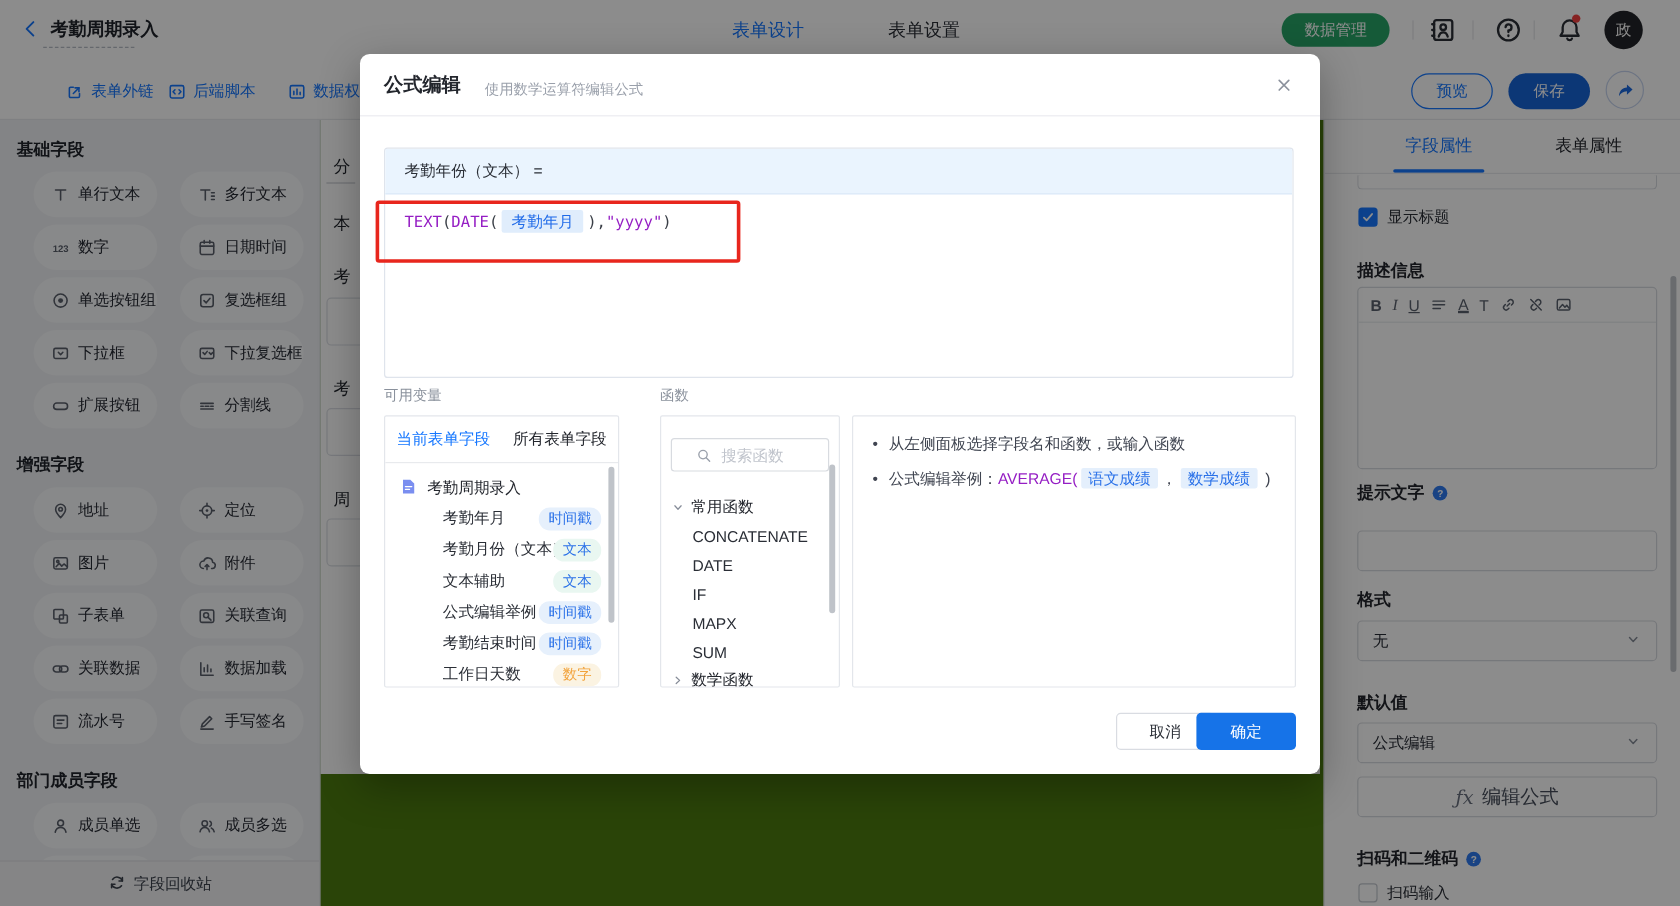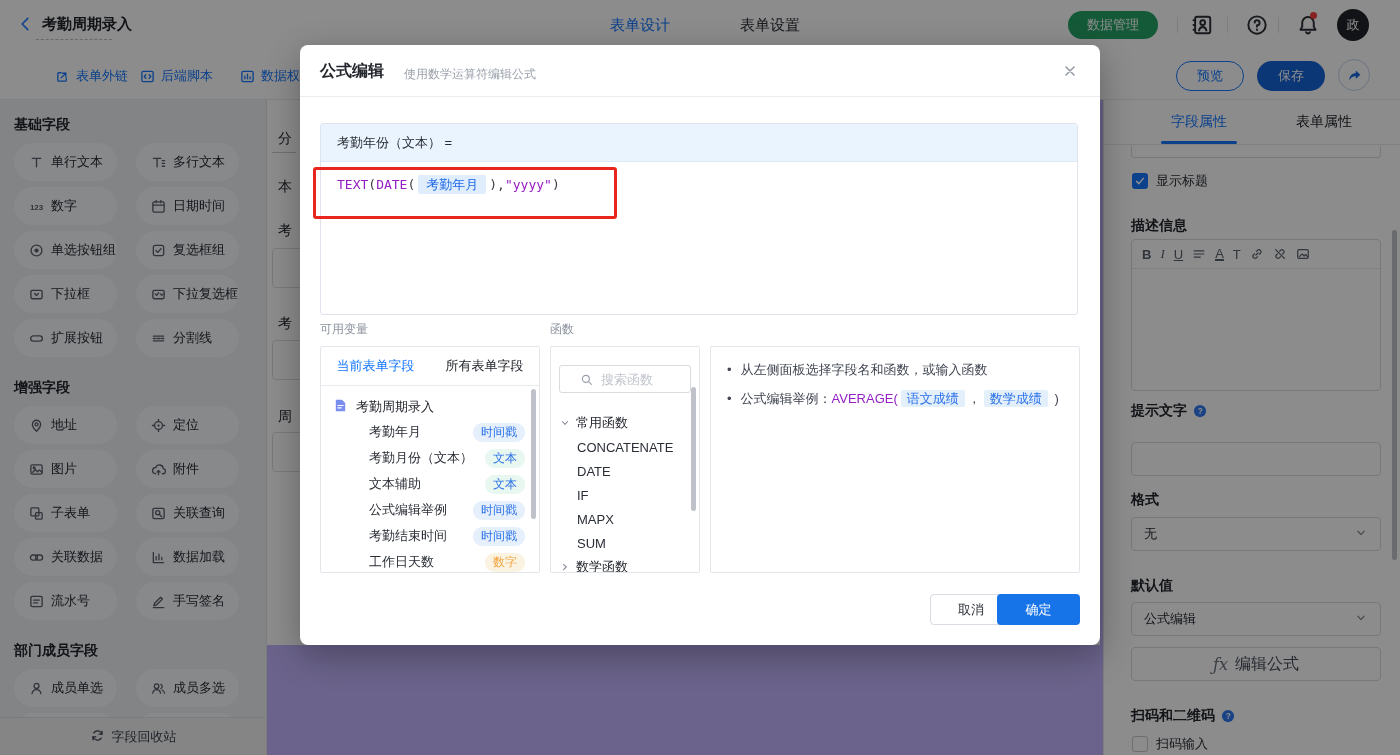--- a/index.html
+++ b/index.html
@@ -1,17 +1,17 @@
 <!DOCTYPE html>
 <html><head>
 <meta charset="utf-8">
 <title>公式编辑</title>
 <style>
   html,body{margin:0;padding:0;background:#555;}
-  .stage{position:relative;width:1400px;height:755px;overflow:hidden;background:#c4b5fd;
+  .stage{position:relative;width:1400px;height:755px;overflow:hidden;background:#4d7c0f;
          font-family:"Liberation Sans","DejaVu Sans",sans-serif;color:#23262d;}
   .abs{position:absolute;}
   
   .topbar{left:0;top:0;width:1400px;height:50px;background:#fff;}
   .back{left:16px;top:15px;width:20px;height:20px;color:#1677ff;cursor:pointer;}
   .apptitle{left:42px;top:15px;font-size:15px;font-weight:bold;color:#20242b;}
   .titledash{left:36px;top:39px;width:76px;border-bottom:1px dashed #b8bdc6;height:0;}
   .toptabs{left:610px;top:16px;display:flex;gap:70px;font-size:15px;}
   .toptab{color:#2a2e36;cursor:pointer;}
   .toptab.active{color:#1677ff;}
@@ -29,21 +29,21 @@
            justify-content:center;box-sizing:border-box;cursor:pointer;}
   .preview{left:1176px;width:68px;border:1px solid #1677ff;color:#1677ff;background:#fff;}
   .save{left:1257px;width:68px;background:#1765d8;color:#fff;}
   .sharebtn{left:1338px;top:9px;width:32px;height:32px;border-radius:50%;border:1px solid #c6d4ee;
             color:#1d6be0;display:flex;align-items:center;justify-content:center;box-sizing:border-box;cursor:pointer;}
   
   .sidebar{left:0;top:100px;width:267px;height:655px;background:#eff1f4;border-right:1px solid #e2e4e8;
            box-sizing:border-box;overflow:hidden;}
   .sidebar h3{margin:0 0 9px 14px;font-size:14px;color:#20242b;}
   .sec1{padding-top:16px;} .sec2,.sec3{padding-top:22px;}
-  .pillgrid{display:grid;grid-template-columns:103px 103px;column-gap:19px;row-gap:6px;padding-left:14px;}
+  .pillgrid{display:grid;grid-template-columns:103px 103px;column-gap:19px;row-gap:6px;padding-left:28px;}
   .pill{height:38px;border-radius:19px;background:#f8f9fb;display:flex;align-items:center;
         font-size:13px;color:#262a33;cursor:pointer;}
   .pill .ic{margin:0 7px 0 15px;color:#595f6b;display:flex;}
   .recyclebar{left:0;bottom:0;width:266px;height:37px;background:#f2f3f5;border-top:1px solid #e0e2e6;
               display:flex;align-items:center;justify-content:center;gap:7px;color:#3d434d;font-size:13px;cursor:pointer;}
   
   .sheet{left:267px;top:100px;width:833px;height:545px;background:#fff;}
   .fragments{left:267px;top:100px;width:34px;height:655px;overflow:hidden;}
   .frag{position:absolute;left:11px;font-size:14px;color:#20242b;}
   .fragline{position:absolute;left:5px;width:24px;height:1px;background:#c9cdd3;}
@@ -547,21 +547,21 @@
     </div>
 
     <div class="fbox">
       <div class="fband">考勤年份（文本） =</div>
       <div class="fline" id="formula-line"><span class="fpart fn">TEXT</span><span class="fpart plain">(</span><span class="fpart fn">DATE</span><span class="fpart plain">(</span><span class="fchip">考勤年月</span><span class="fpart plain">),</span><span class="fpart str">"yyyy"</span><span class="fpart plain">)</span></div>
     </div>
 
     <div class="mcollabel" style="left:20px;">可用变量</div>
     <div class="mcollabel" style="left:250px;">函数</div>
 
-    <div class="mpanel" style="left:20px;width:220px;">
+    <div class="mpanel" style="left:20px;width:196px;">
       <div class="vtabs" id="var-tabs">
           <div class="vtab active">当前表单字段</div>
           <div class="vtab">所有表单字段</div>
         </div>
       <div class="vroot">
         <span id="doc-ic"><svg width="15" height="15" viewBox="0 0 16 16" fill="none" stroke="currentColor" stroke-width="1.4" stroke-linecap="round" stroke-linejoin="round">
               <path d="M3 1.8h6.5L13 5.3v8.9H3z" fill="#7a8ef0" stroke="none"></path>
               <path d="M5.2 8h5.6M5.2 10.5h3.6" stroke="#fff" stroke-width="1.2"></path>
             </svg></span>
         <span>考勤周期录入</span>

